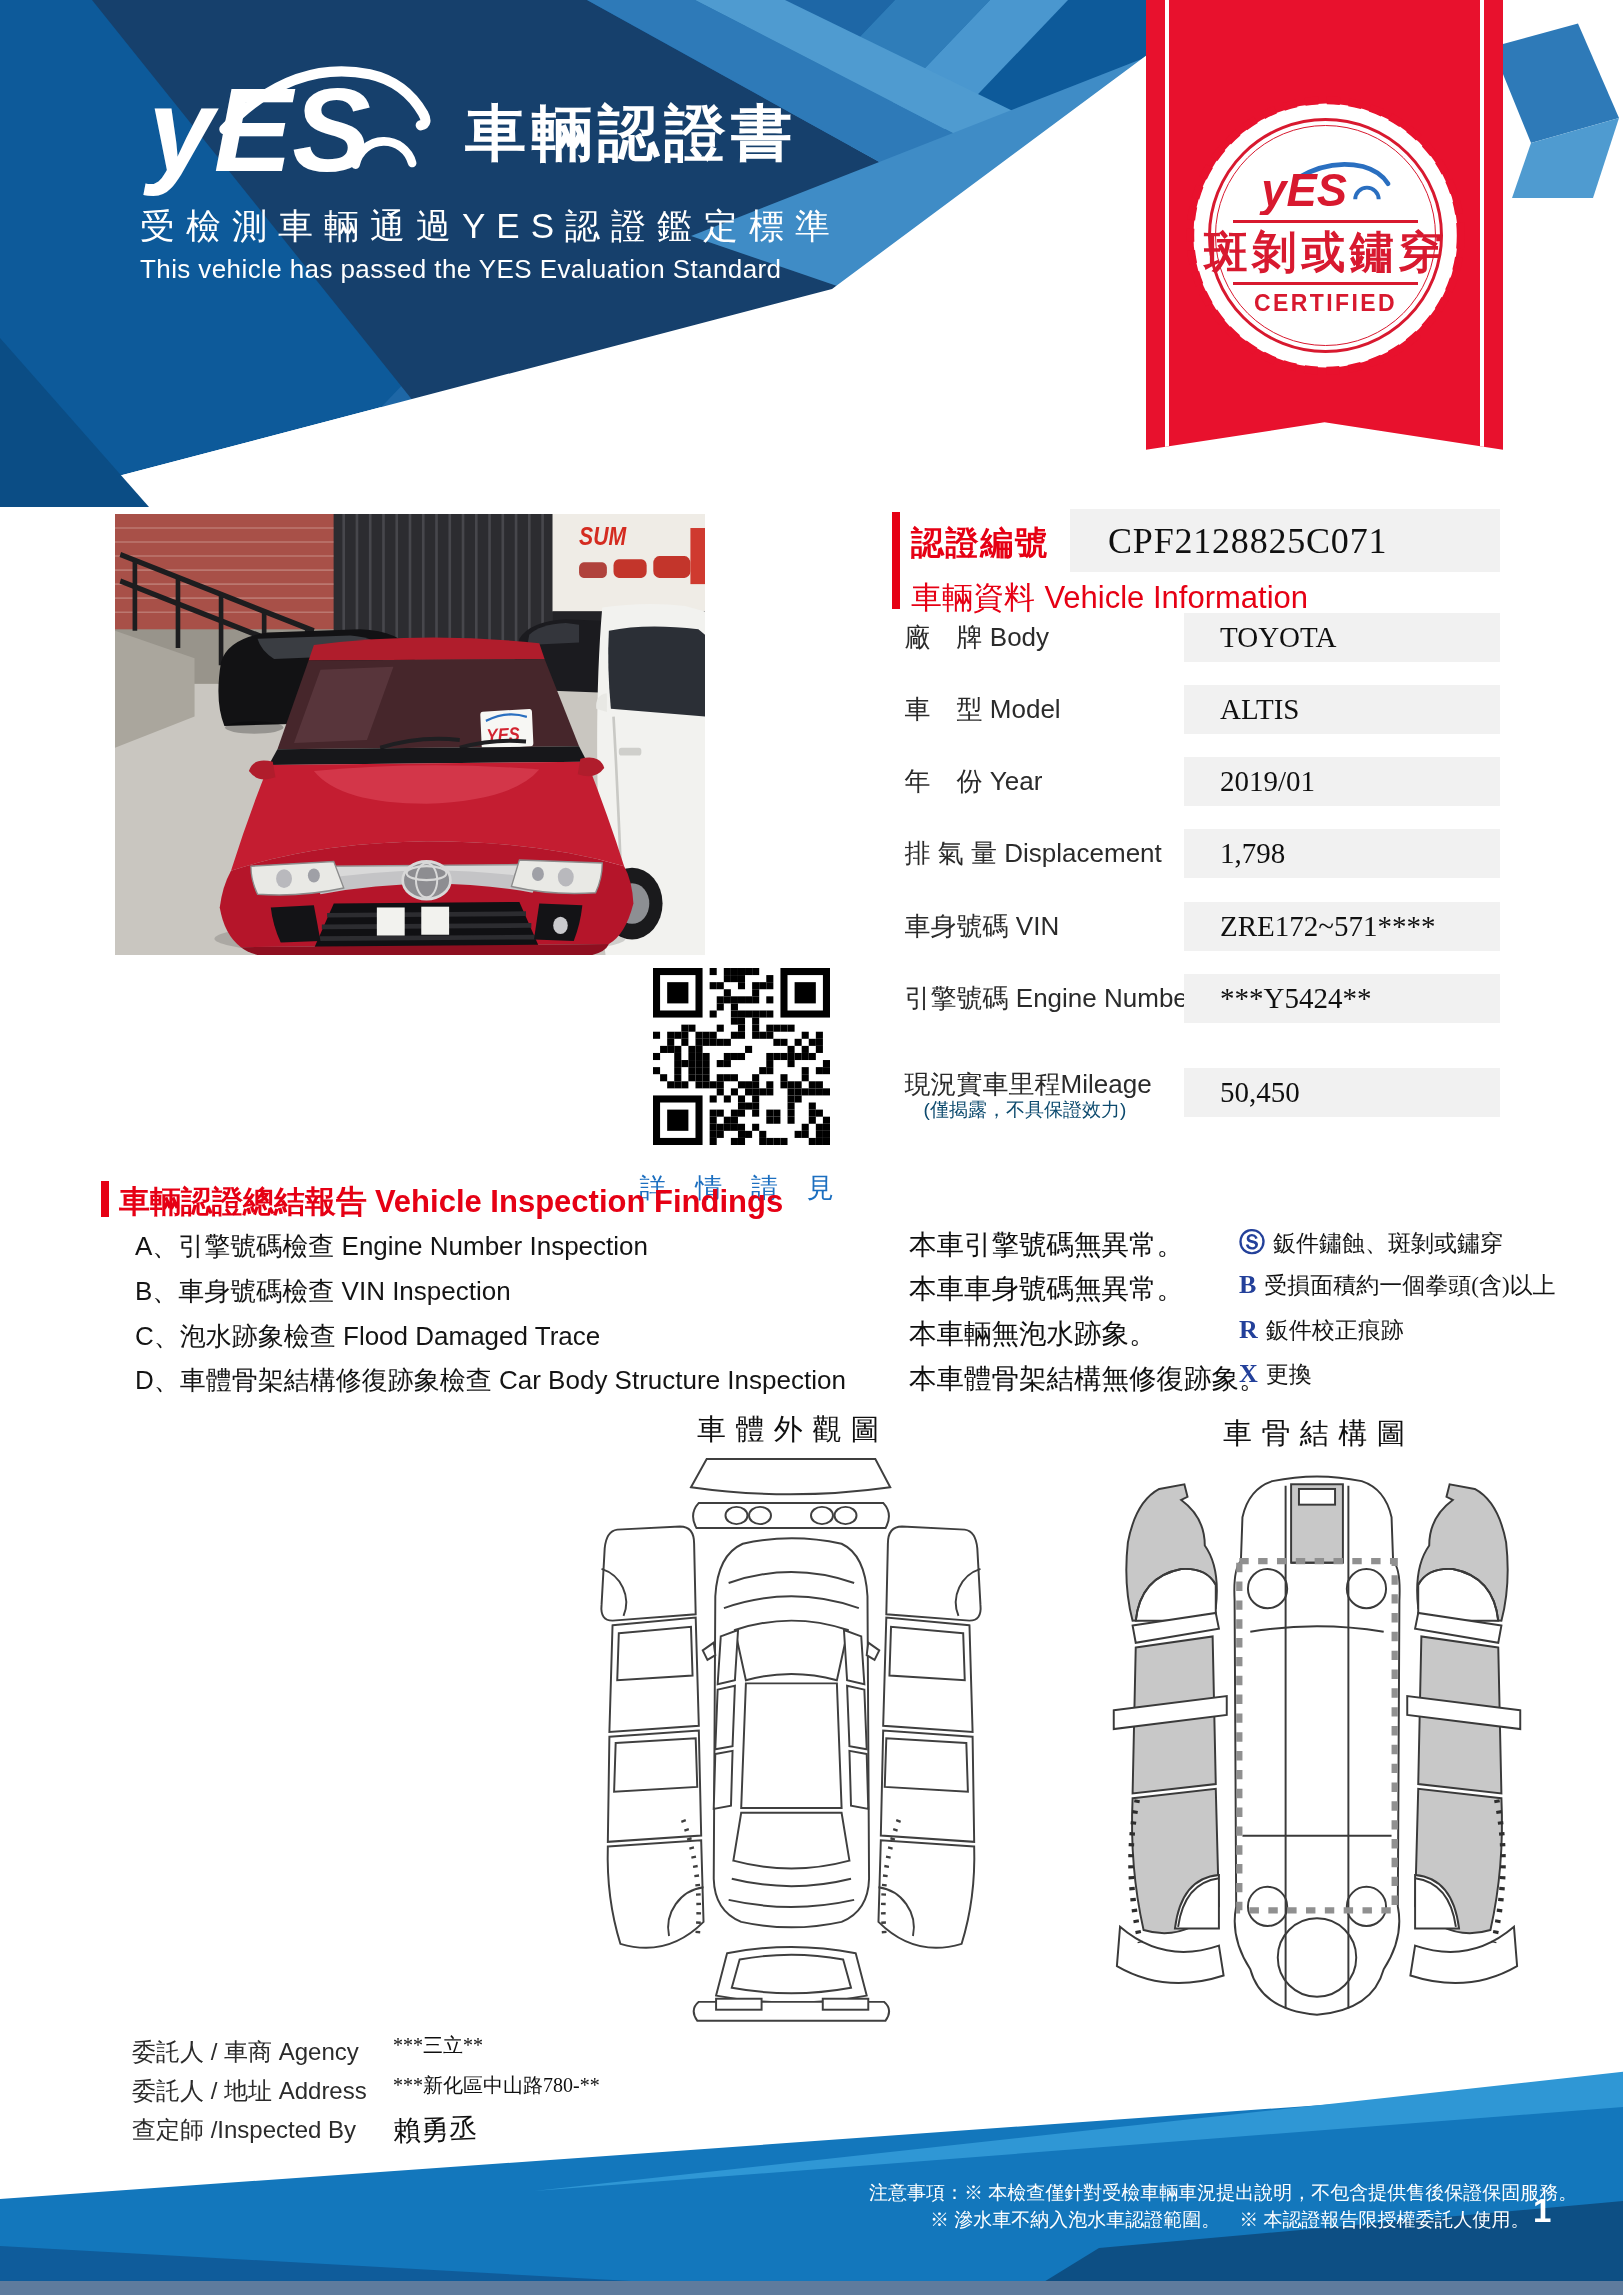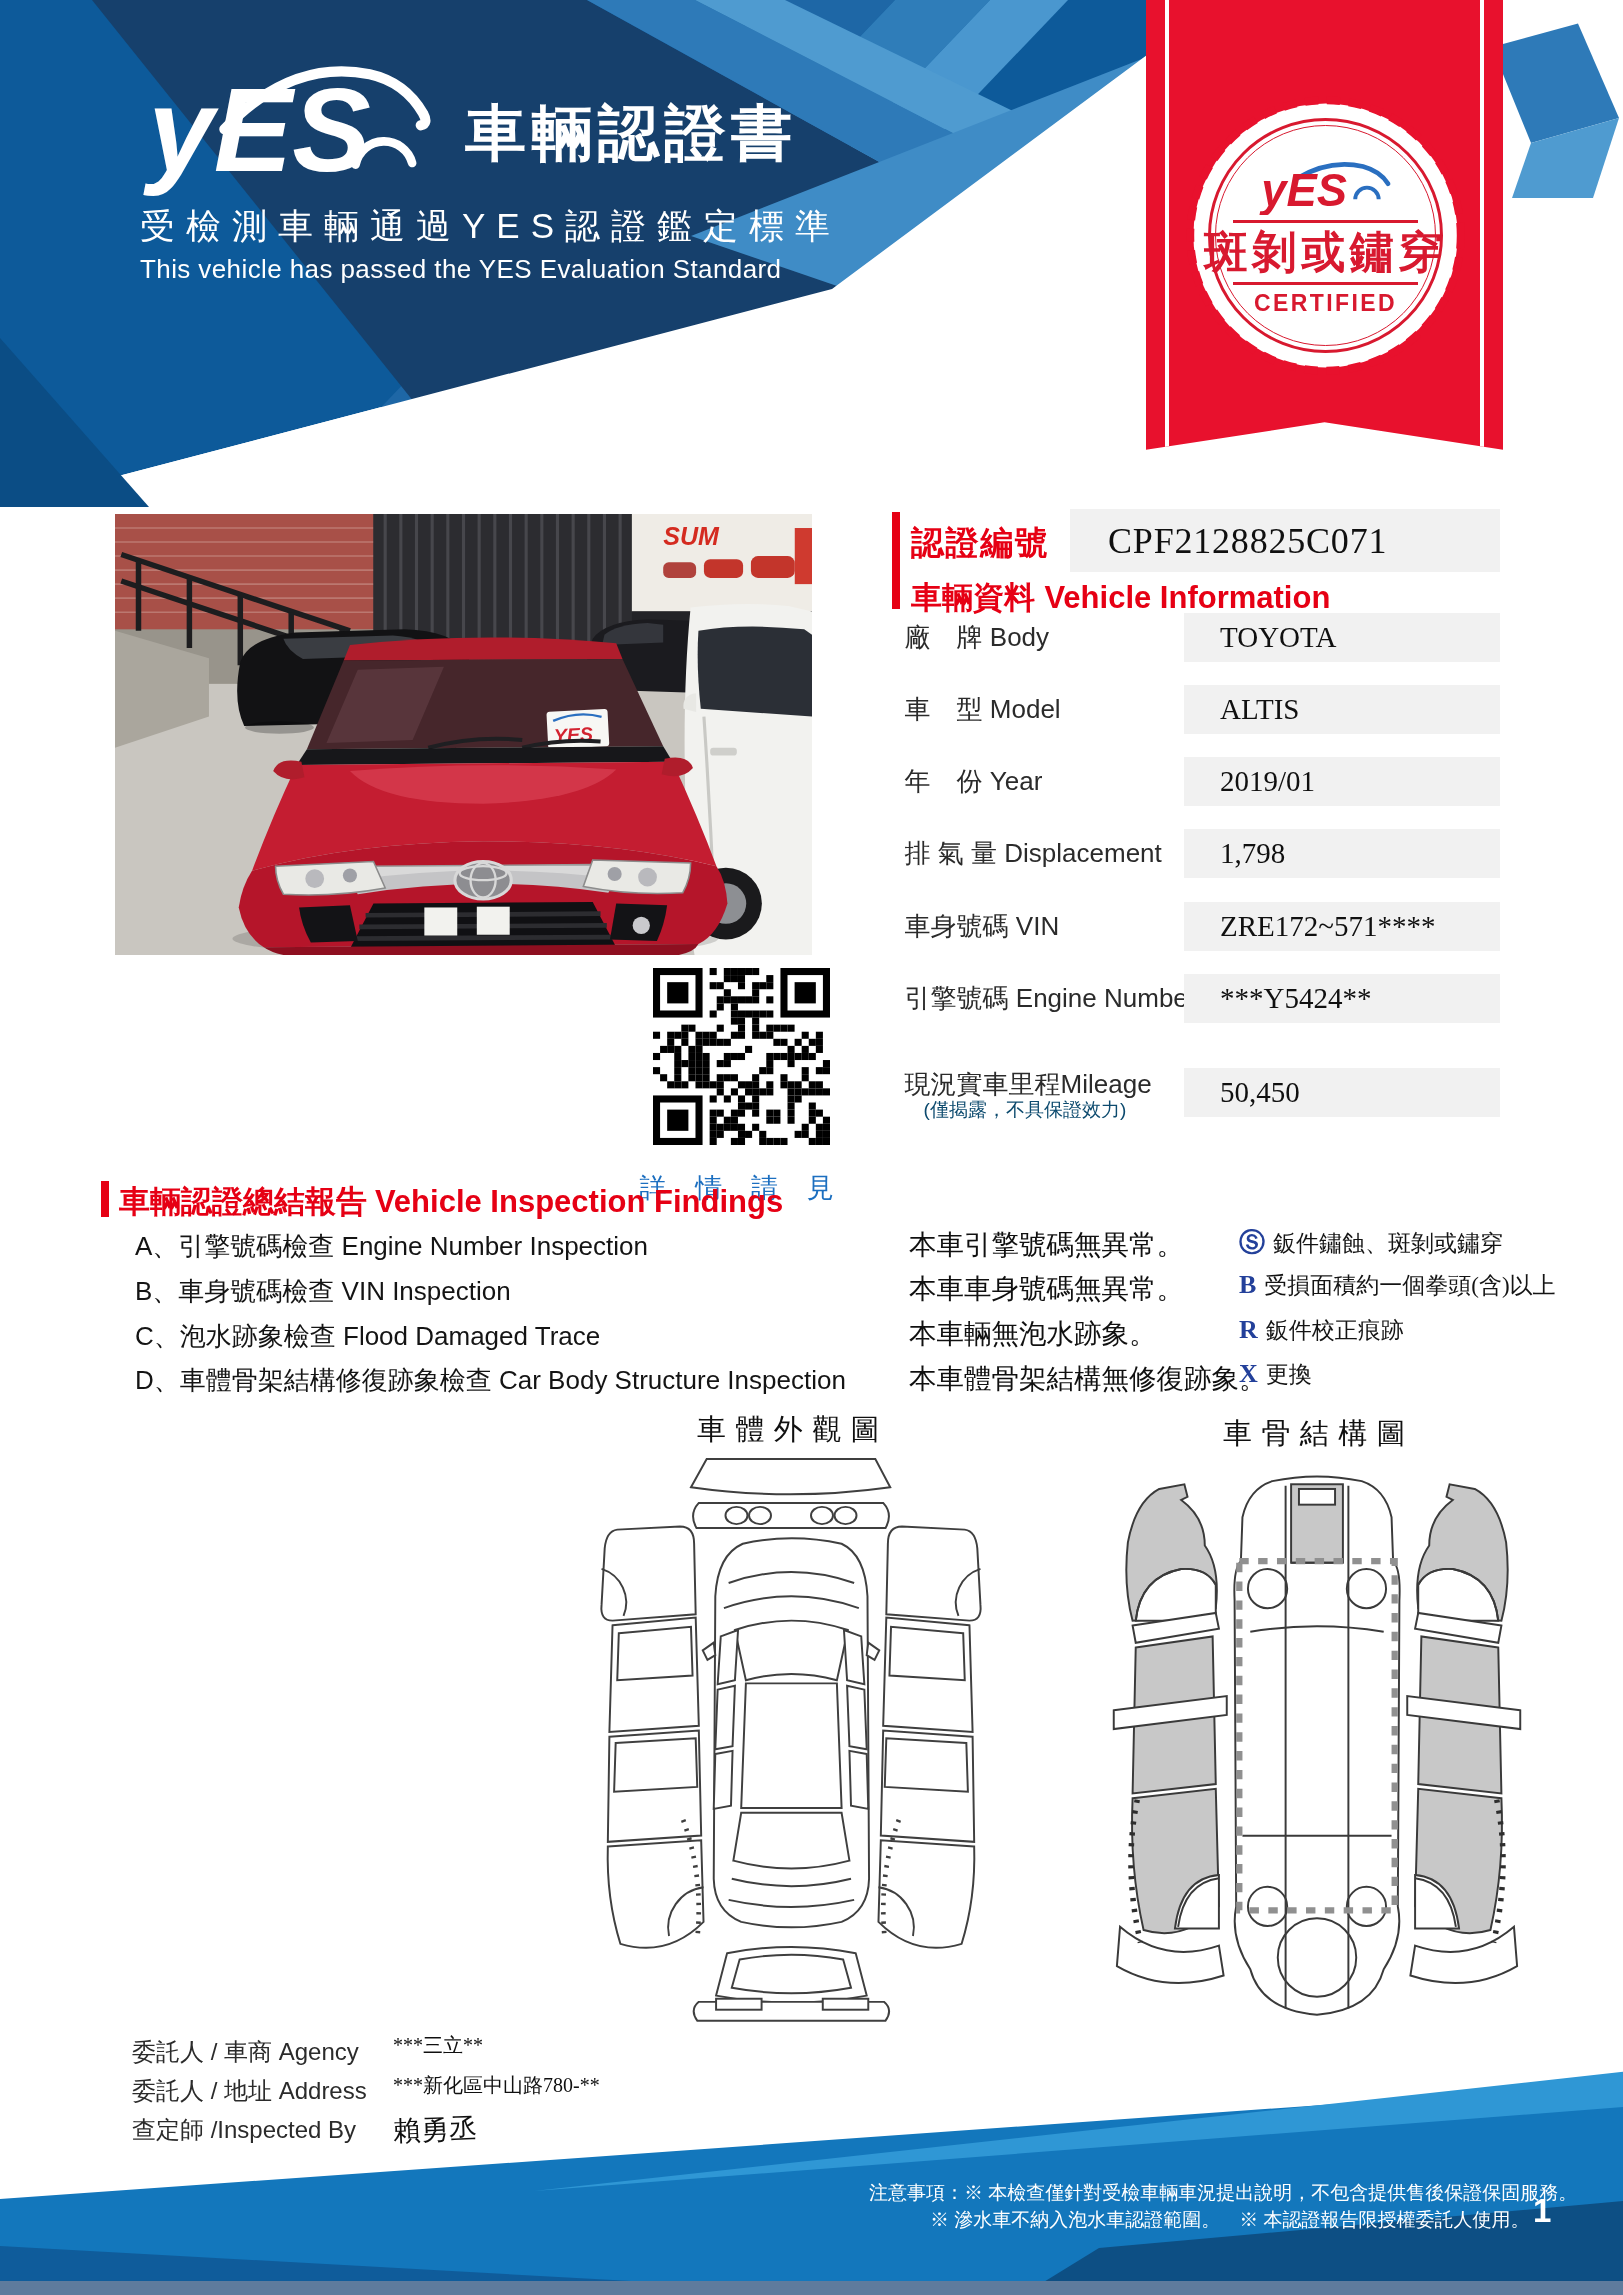--- a/index.html
+++ b/index.html
@@ -37,30 +37,30 @@
   .seal-scallop{position:absolute;left:0;top:0;width:283px;height:283px;}
   .seal-inner{position:absolute;left:11px;top:11px;width:261px;height:261px;border-radius:50%;background:#fff;
               display:flex;flex-direction:column;align-items:center;justify-content:center;}
   .seal-ring{position:absolute;left:23.6px;top:23.6px;right:23.6px;bottom:23.6px;border:3.1px solid #d8192f;border-radius:50%;}
   .seal-ring2{position:absolute;left:31px;top:31px;right:31px;bottom:31px;border:1.6px solid #d8192f;border-radius:50%;}
   .seal-zh{font-size:44px;font-weight:bold;color:#d8192f;letter-spacing:4.7px;line-height:1.1;}
   .seal-en{font-size:23px;font-weight:bold;color:#d8192f;letter-spacing:2.4px;}
   .seal-line{width:185px;height:2.4px;background:#d8192f;margin:5.5px 0;}
 
   
-  .photo{position:absolute;left:115px;top:514px;width:697px;height:441px;}
+  .photo{position:absolute;left:115px;top:514px;width:590px;height:441px;}
   .photo svg{display:block;width:100%;height:100%;}
 
   
   .red-bar{position:absolute;background:#e60014;}
   .cert-label{position:absolute;left:911px;top:521px;font-size:33px;font-weight:bold;color:#e60014;letter-spacing:1.6px;}
   .cert-box{position:absolute;left:1070px;top:509px;width:430px;height:63px;background:#f1f1f1;
             display:flex;align-items:center;padding-left:38px;box-sizing:border-box;
             font-family:"Liberation Serif",serif;font-size:36px;color:#101010;letter-spacing:0.8px;}
-  .vi-header{position:absolute;left:911px;top:577px;font-size:31px;font-weight:bold;color:#e60014;white-space:nowrap;}
+  .vi-header{position:absolute;left:911px;top:577px;font-size:31px;font-weight:normal;color:#e60014;white-space:nowrap;}
   .vi-header .en{margin-left:9.4px;}
   .field-row{position:absolute;left:892px;width:608px;height:49px;}
   .field-label{position:absolute;left:12.6px;top:0;width:280px;font-size:26px;color:#2b2b2b;line-height:49px;white-space:nowrap;}
   .field-label.two-line{line-height:1.15;top:1.6px;}
   .field-sub{font-size:19px;color:#0c4a6e;display:block;padding-left:19px;}
   .value-box{position:absolute;left:292px;top:0;width:316px;height:49px;background:#f1f1f1;
              display:flex;align-items:center;padding-left:36px;box-sizing:border-box;
              font-family:"Liberation Serif",serif;font-size:29px;color:#101010;}
 
   

